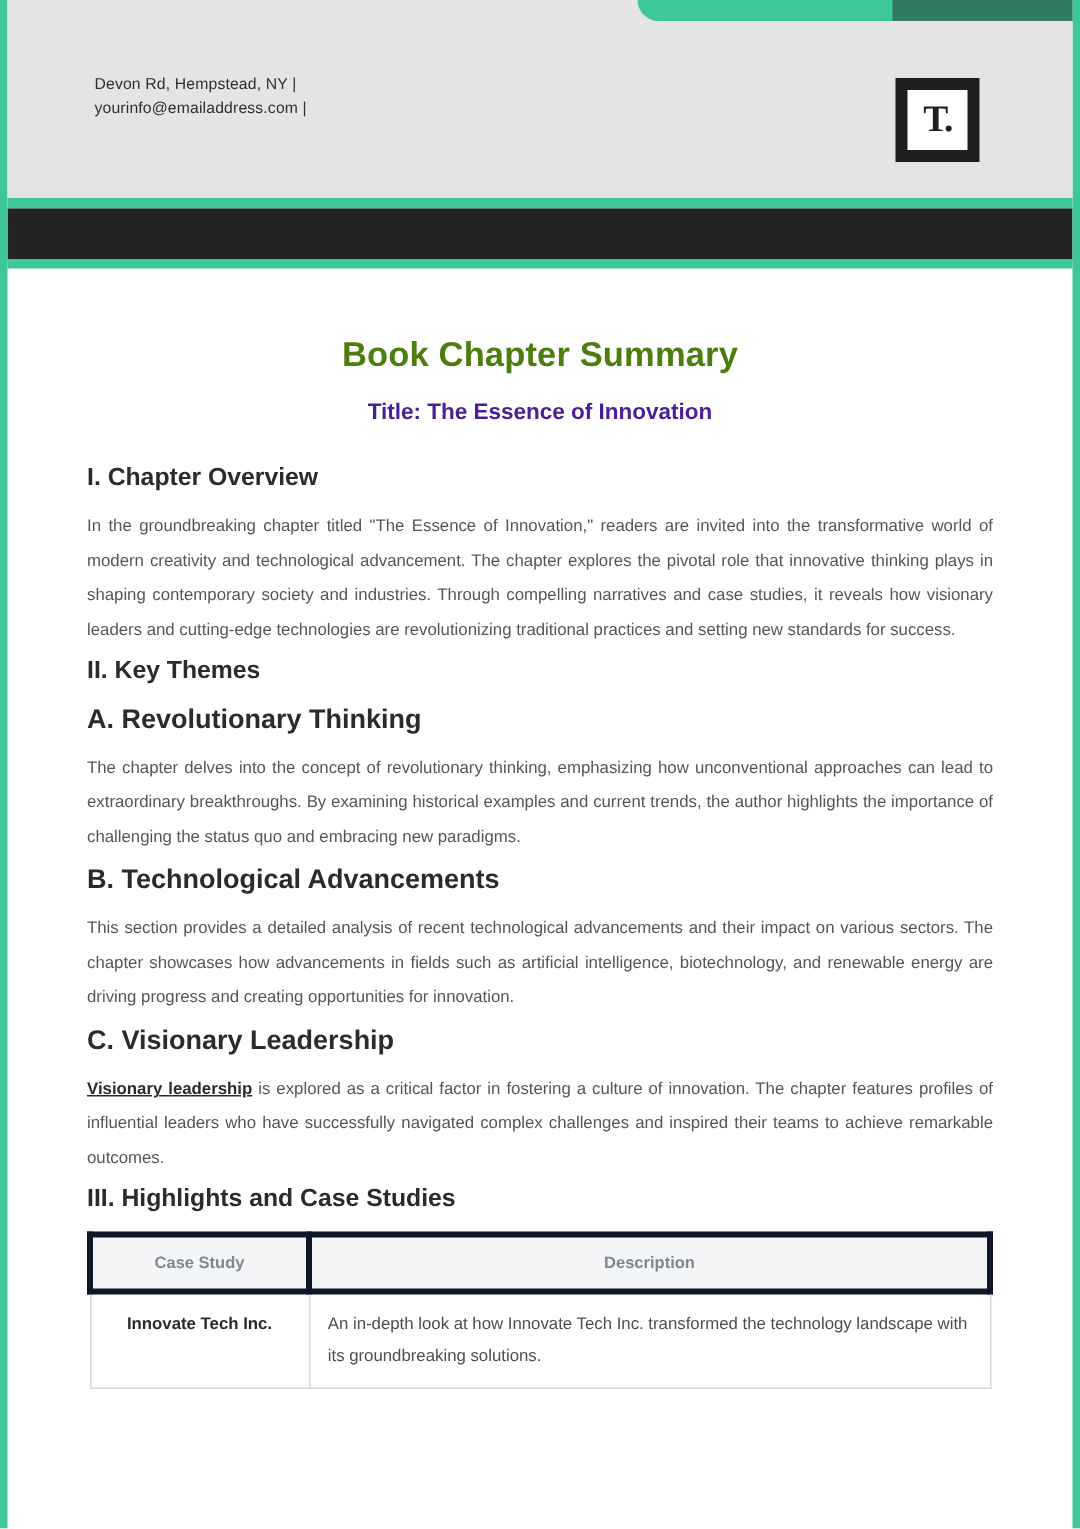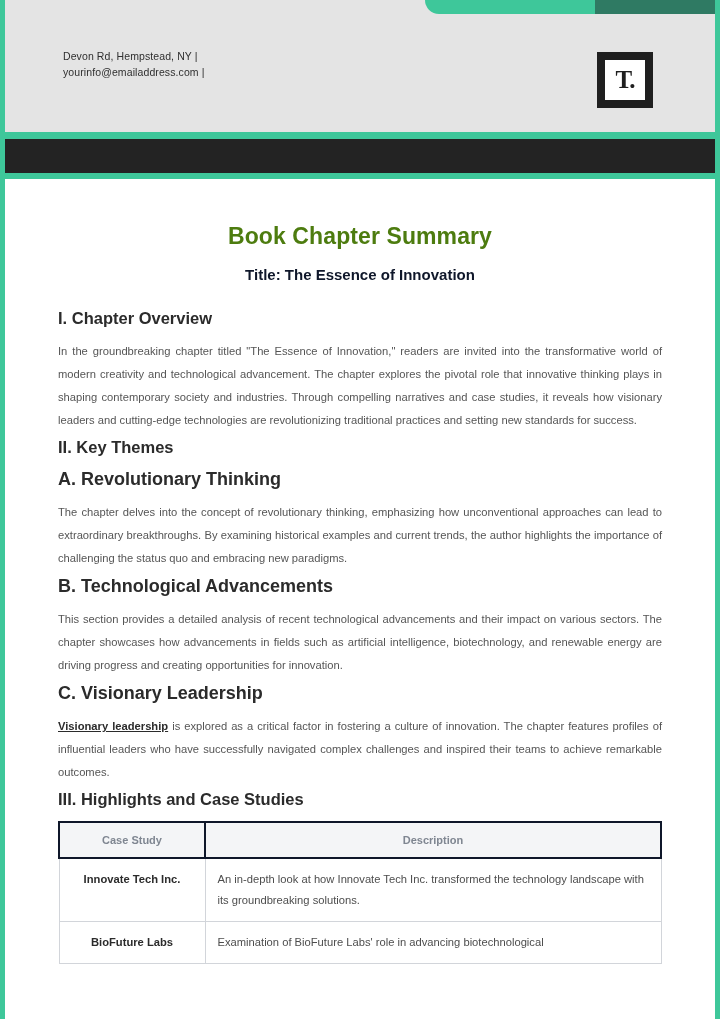--- a/index.html
+++ b/index.html
@@ -123,21 +123,21 @@
     font-size: 23px;
     font-weight: bold;
     color: #4d7c0f;
     margin: 0 0 16px 0;
     letter-spacing: 0.1px;
   }
   h2.doc-subtitle {
     text-align: center;
     font-size: 15px;
     font-weight: bold;
-    color: #0f172a;
+    color: #4c1d95;
     margin: 0 0 26px 0;
   }
   h3.section {
     font-size: 16.5px;
     font-weight: bold;
     color: #2b2b2b;
     margin: 0 0 12px 0;
   }
   h4.subsection {
     font-size: 18px;
@@ -160,21 +160,21 @@
 
   
   table.cases {
     width: 100%;
     border-collapse: collapse;
     margin-top: 12px;
     table-layout: fixed;
   }
   table.cases th {
     background: #f4f5f7;
-    border: 2px solid #0f172a;
+    border: 4px solid #0f172a;
     font-size: 11px;
     font-weight: bold;
     color: #7f8691;
     padding: 11px 8px;
     text-align: center;
   }
   table.cases td {
     border: 1px solid #d2d5da;
     font-size: 11.2px;
     line-height: 21px;
@@ -239,21 +239,17 @@
         <tr>
           <th class="col-case">Case Study</th>
           <th>Description</th>
         </tr>
       </thead>
       <tbody>
         <tr>
           <td class="case-name">Innovate Tech Inc.</td>
           <td>An in-depth look at how Innovate Tech Inc. transformed the technology landscape with its groundbreaking solutions.</td>
         </tr>
-        <tr>
-          <td class="case-name">BioFuture Labs</td>
-          <td>Examination of BioFuture Labs' role in advancing biotechnological</td>
-        </tr>
       </tbody>
     </table>
 
   </div>
 </div>
 
 </body></html>

